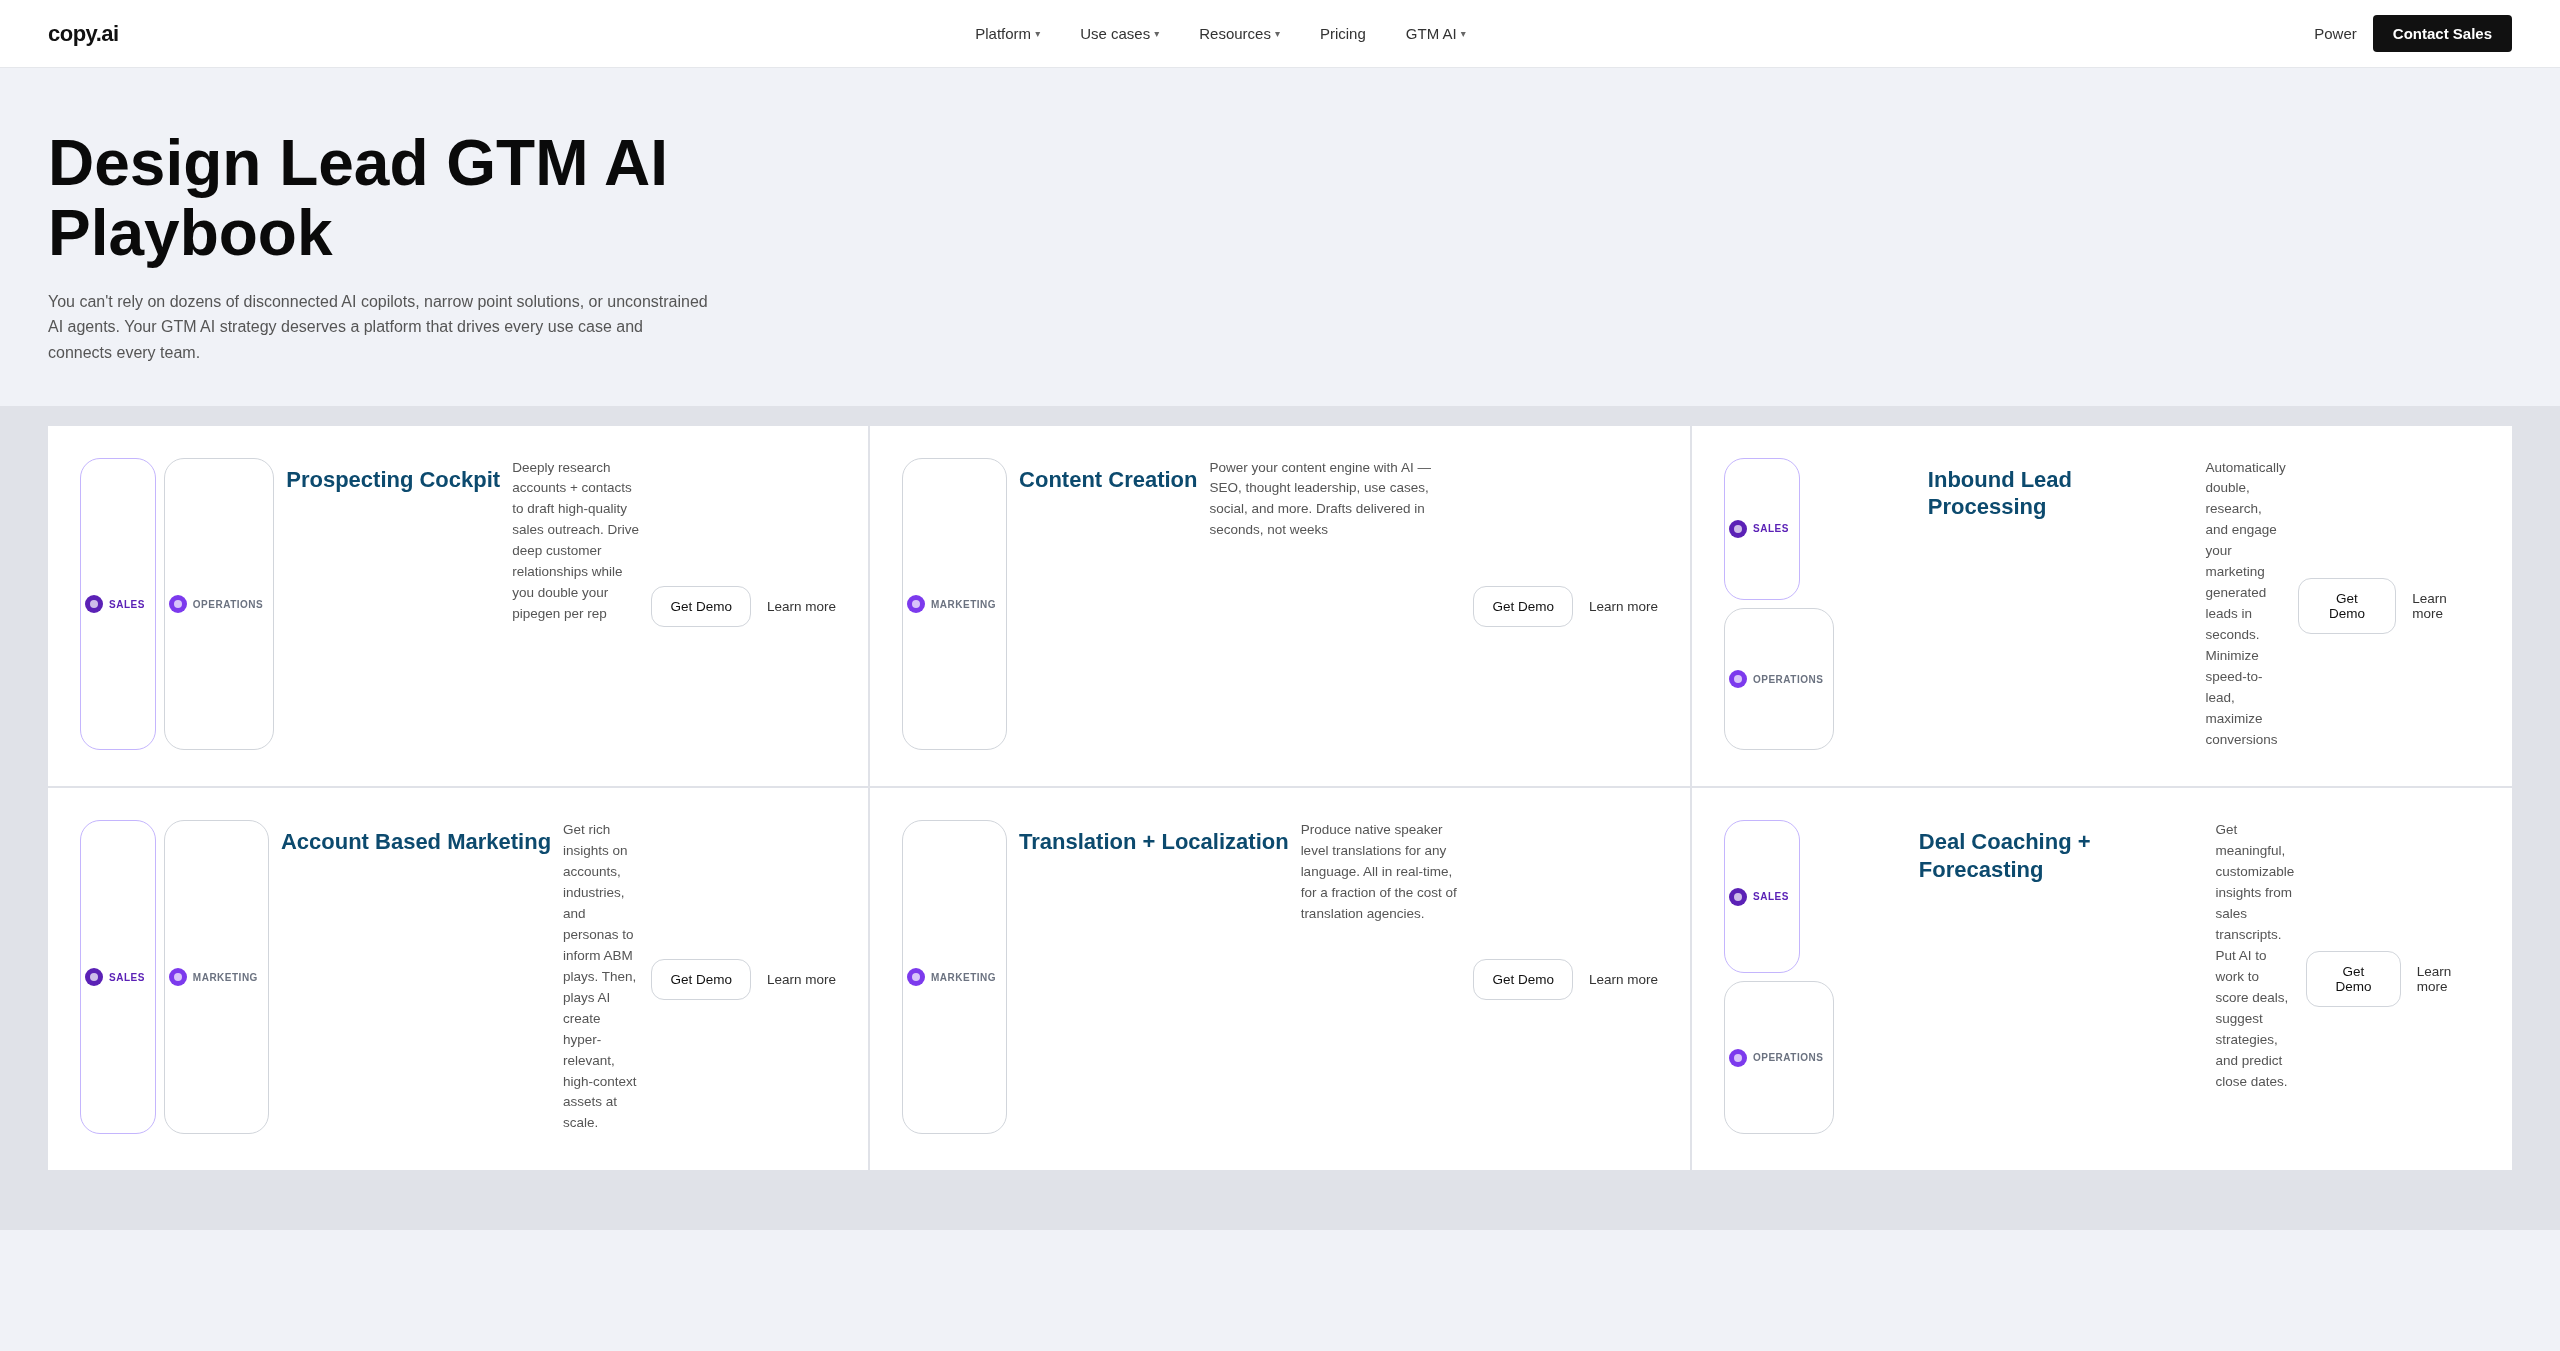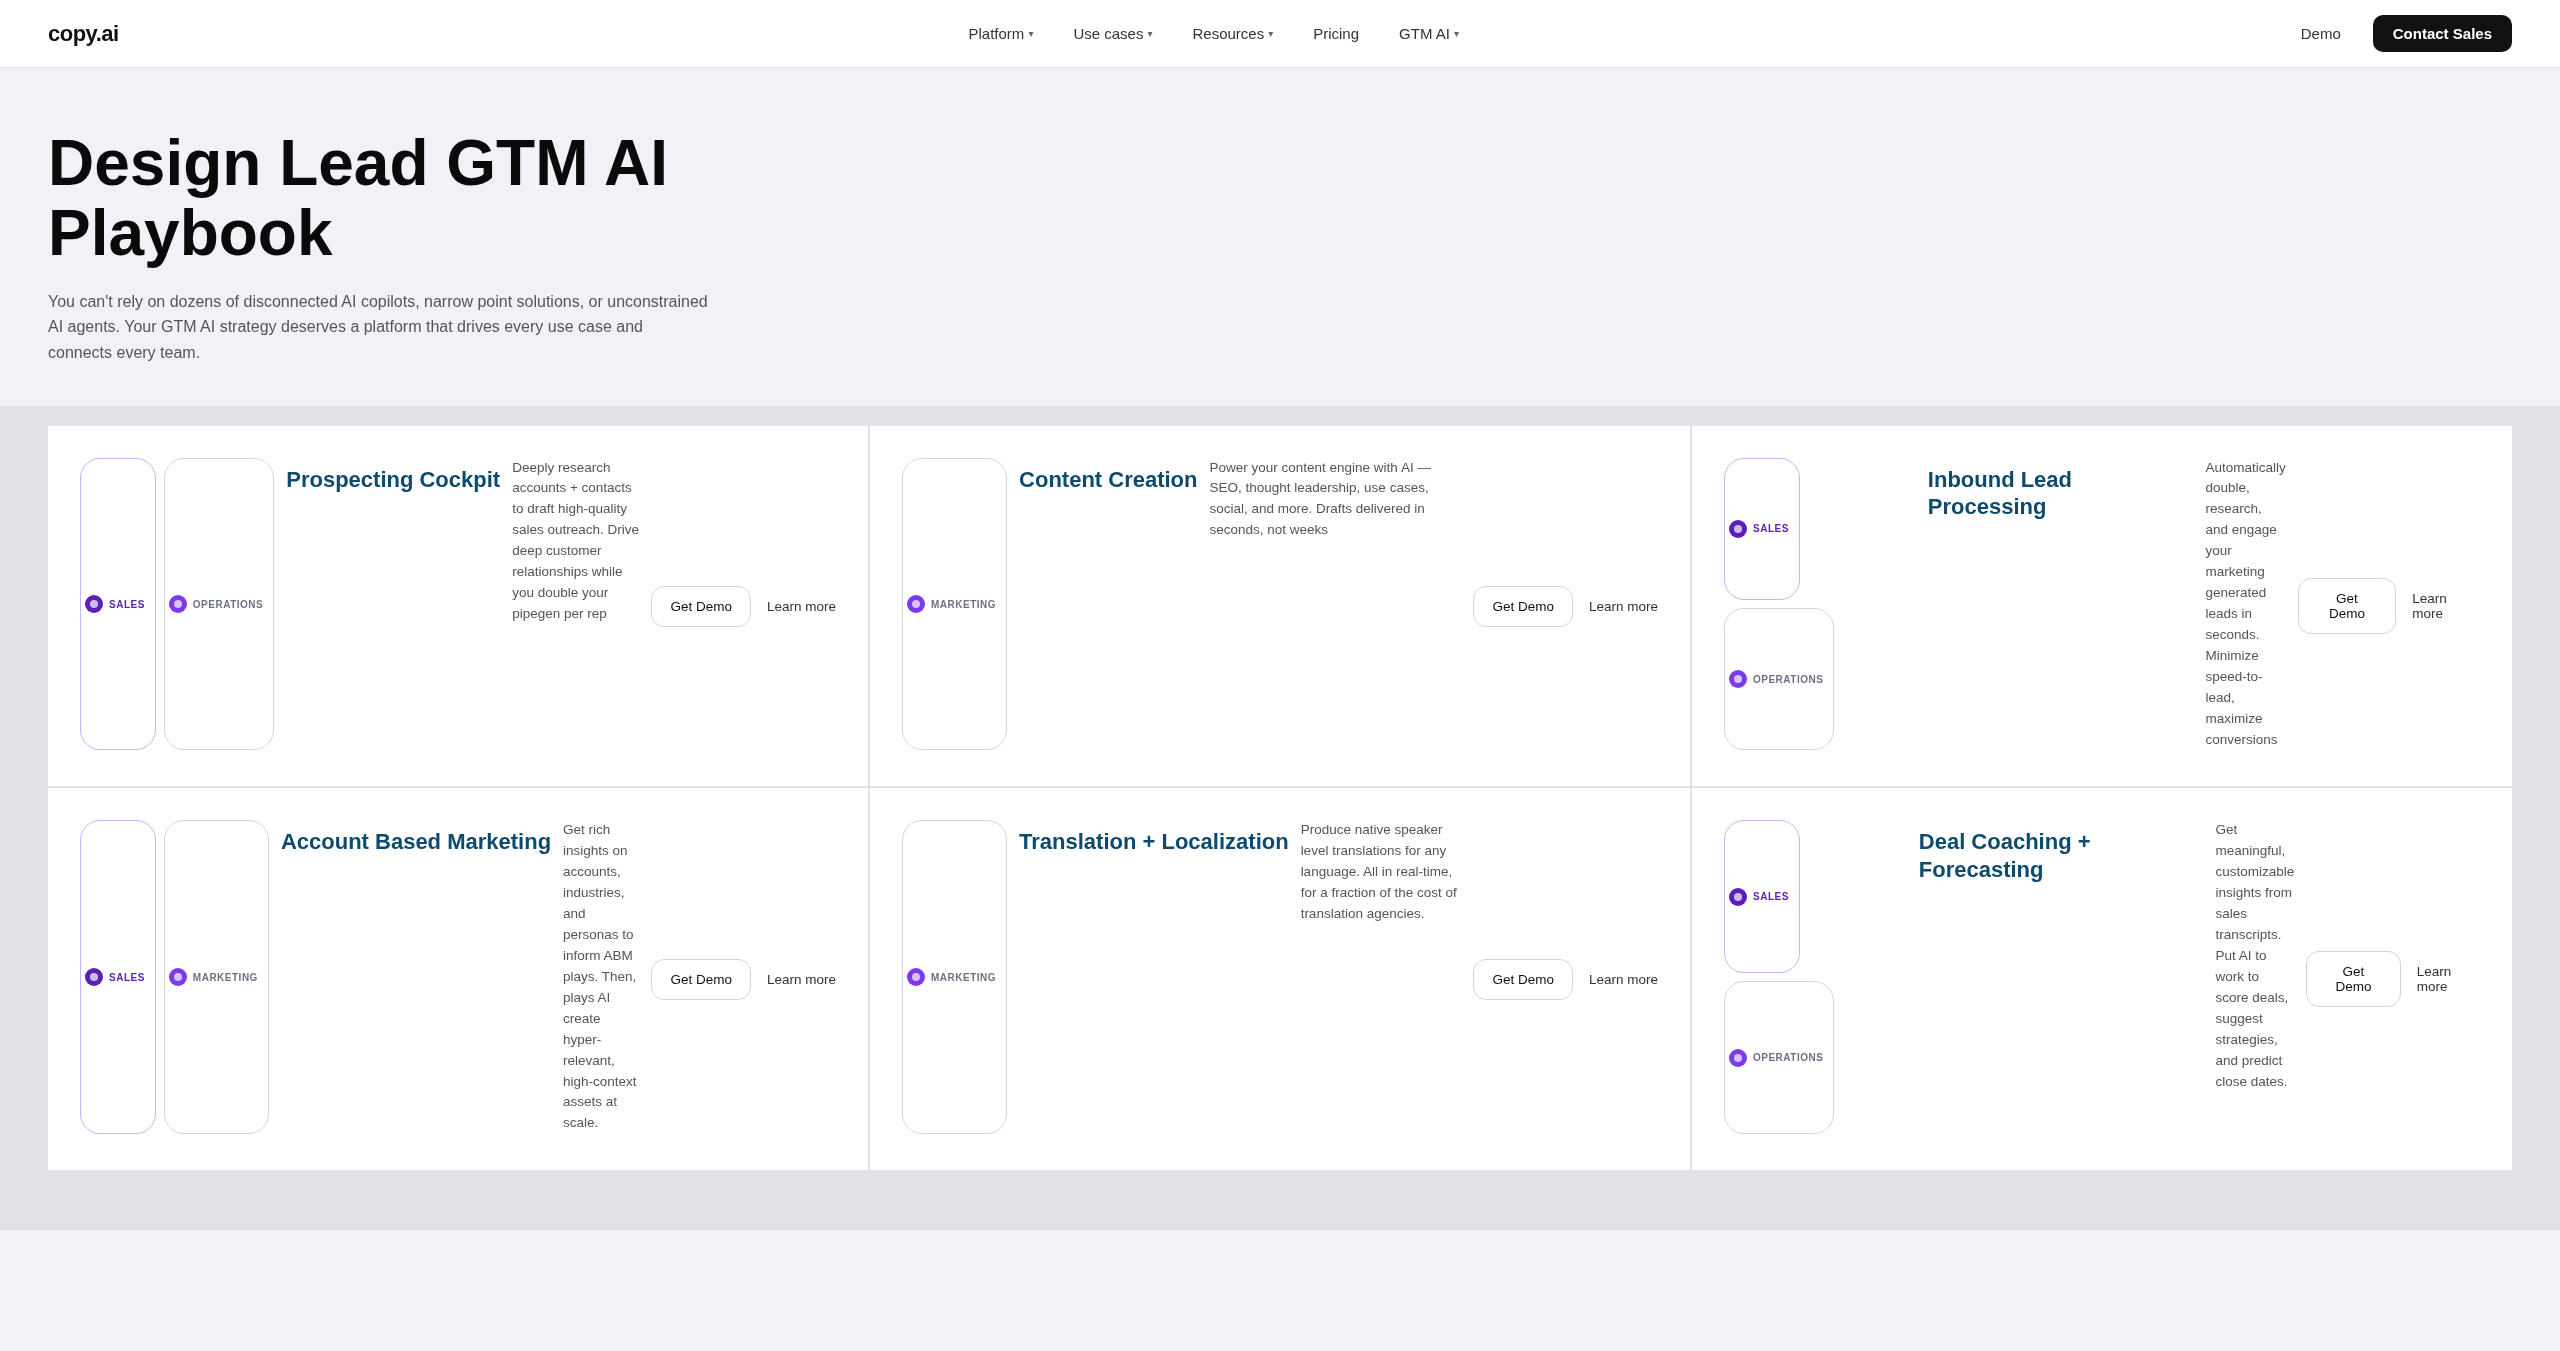--- a/index.html
+++ b/index.html
@@ -48,26 +48,25 @@
       border: none;
       font-size: 15px;
       font-weight: 500;
       color: #333;
       cursor: pointer;
     }
     .btn-contact {
       background: #111;
       color: #fff;
       border: none;
-      border-radius: 10px;
+      border-radius: 4px;
       padding: 10px 20px;
       font-size: 15px;
       font-weight: 600;
       cursor: pointer;
-      margin-left: 16px;
     }
 
     
     .hero {
       padding: 60px 48px 40px;
       background: #f0f2f7;
     }
     .hero h1 {
       font-size: 64px;
       font-weight: 800;
@@ -196,21 +195,21 @@
         <a href="#">Resources<span class="chevron">▾</span></a>
       </li>
       <li>
         <a href="#">Pricing</a>
       </li>
       <li>
         <a href="#">GTM AI<span class="chevron">▾</span></a>
       </li>
     </ul>
   <div class="nav-actions">
-    <button class="btn-login">Demo</button>
+    <button class="btn-login">Power</button>
     <button class="btn-contact">Contact Sales</button>
   </div>
 </nav>
 
 <section class="hero">
   <h1>Design Lead GTM AI Playbook</h1>
   <p>You can't rely on dozens of disconnected AI copilots, narrow point solutions, or unconstrained AI agents. Your GTM AI strategy deserves a platform that drives every use case and connects every team.</p>
 </section>
 
 <div class="cards-grid" id="cards-container">

